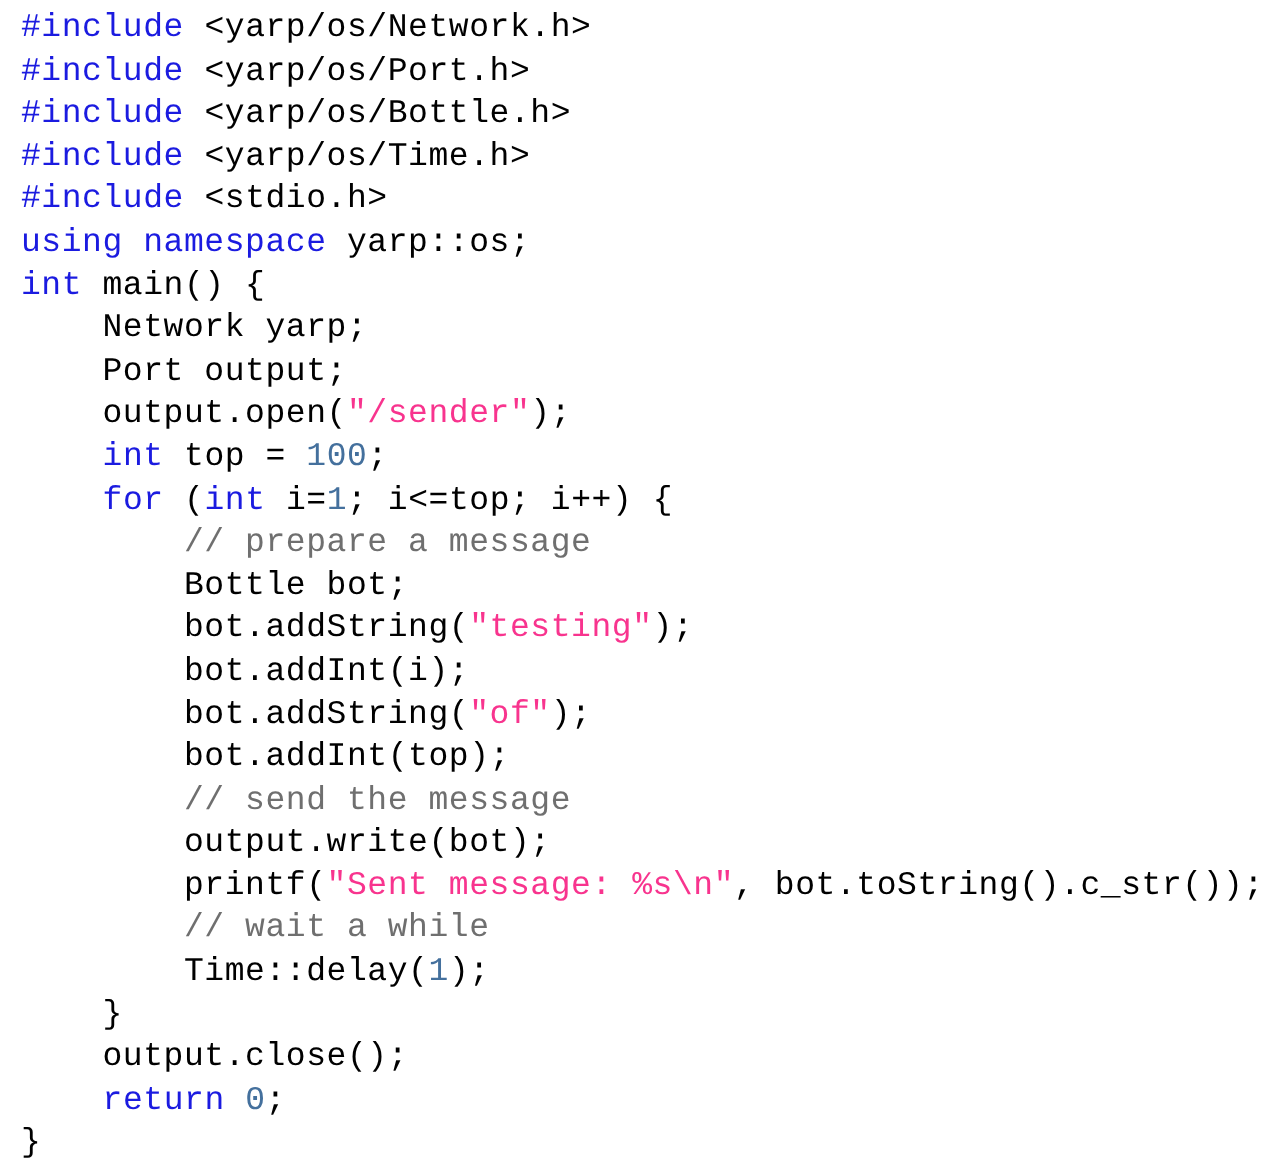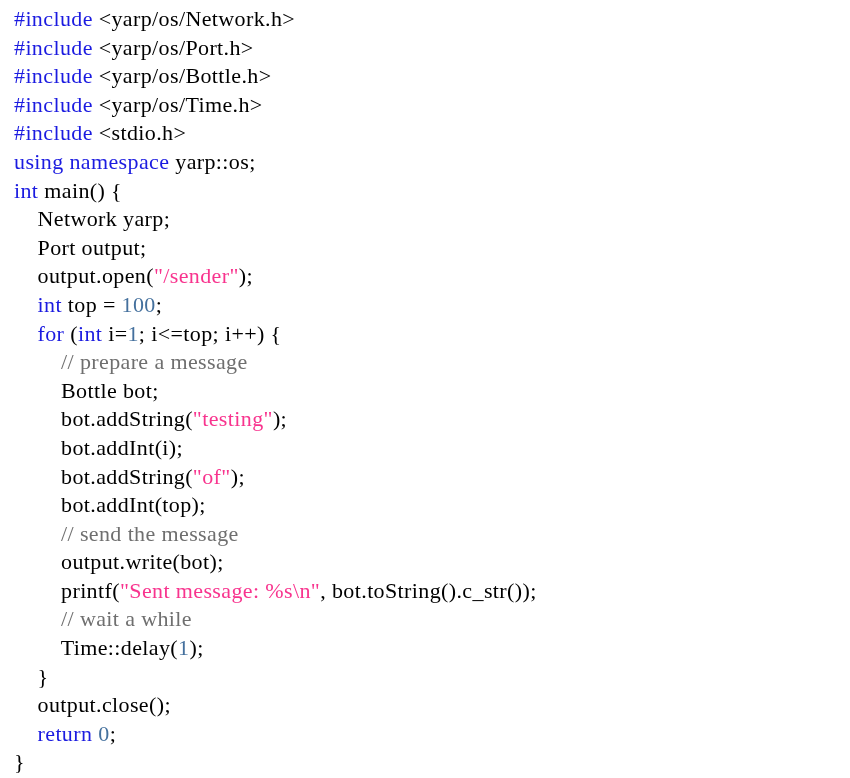--- a/index.html
+++ b/index.html
@@ -8,21 +8,21 @@
     width: 850px;
     height: 778px;
     overflow: hidden;
     background: var(--bg, #ffffff);
   }
   .code-viewer {
     box-sizing: border-box;
     width: 850px;
     height: 778px;
     padding: 5px 0 0 14px;
-    font-family: Liberation Serif, serif;
+    font-family: Liberation Mono, monospace;
     font-size: 22px;
     line-height: 28.6px;
     letter-spacing: 0.38px;
     white-space: pre;
     color: var(--plain, #000000);
   }
   .code-line { height: 28.6px; }
   .tok-plain { color: var(--plain, #000000); }
   .tok-kw    { color: var(--kw, #1b1be0); }
   .tok-str   { color: var(--str, #f8348e); }

